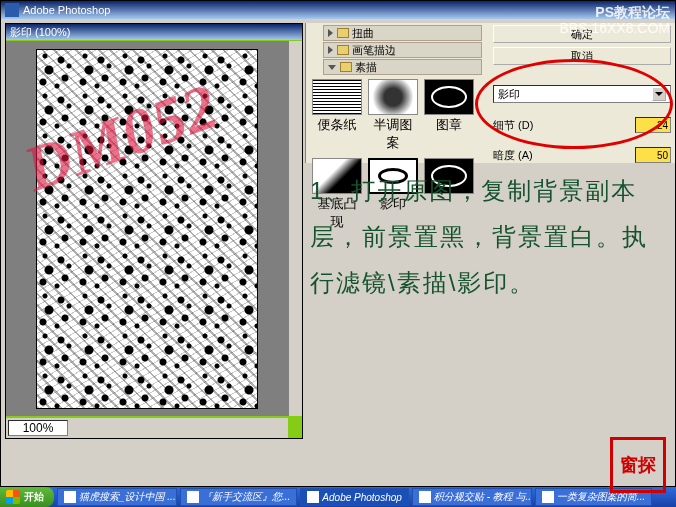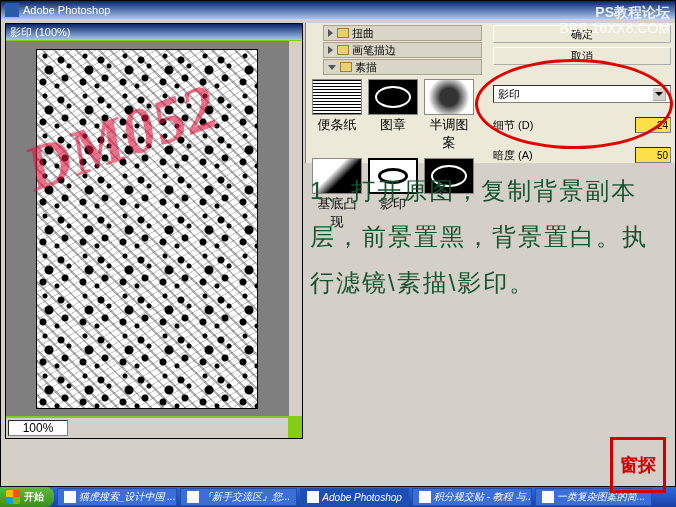--- a/index.html
+++ b/index.html
@@ -118,26 +118,26 @@
           <span class="folder-ico"></span>
           <span>素描</span>
         </div>
       </div>
     <div class="thumbs" id="thumbs">
         <div class="thumb">
           <div class="thumb-img th-stripes "></div>
           <div class="thumb-lbl">便条纸</div>
         </div>
         <div class="thumb">
+          <div class="thumb-img th-halftone "></div>
+          <div class="thumb-lbl">半调图案</div>
+        </div>
+        <div class="thumb">
           <div class="thumb-img th-stamp "></div>
           <div class="thumb-lbl">图章</div>
-        </div>
-        <div class="thumb">
-          <div class="thumb-img th-halftone "></div>
-          <div class="thumb-lbl">半调图案</div>
         </div>
         <div class="thumb">
           <div class="thumb-img th-photo "></div>
           <div class="thumb-lbl">基底凸现</div>
         </div>
         <div class="thumb">
           <div class="thumb-img th-photocopy sel"></div>
           <div class="thumb-lbl">影印</div>
         </div>
         <div class="thumb">

